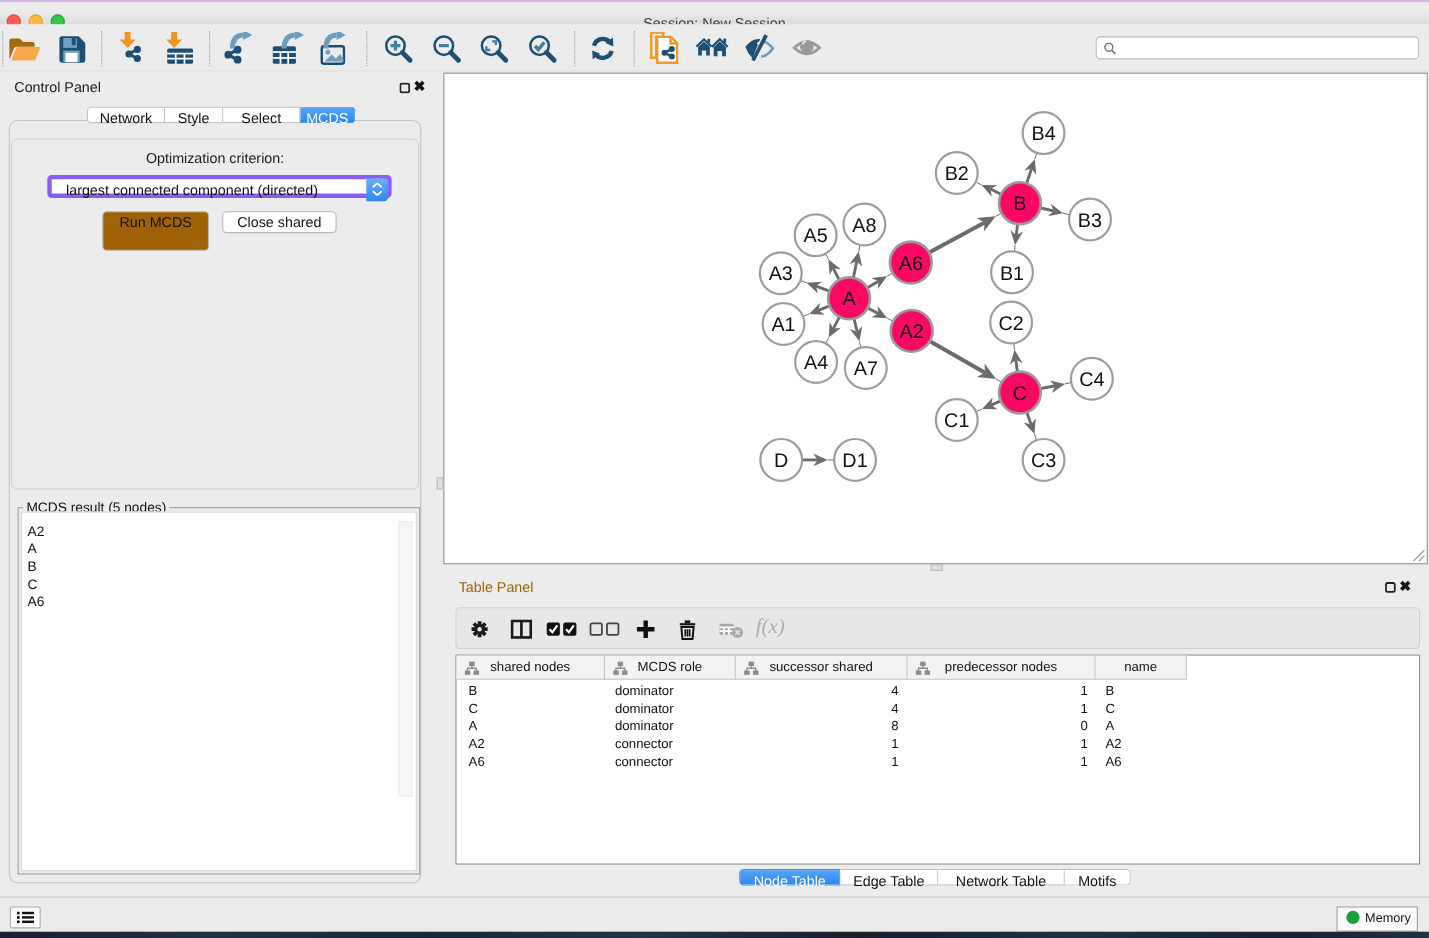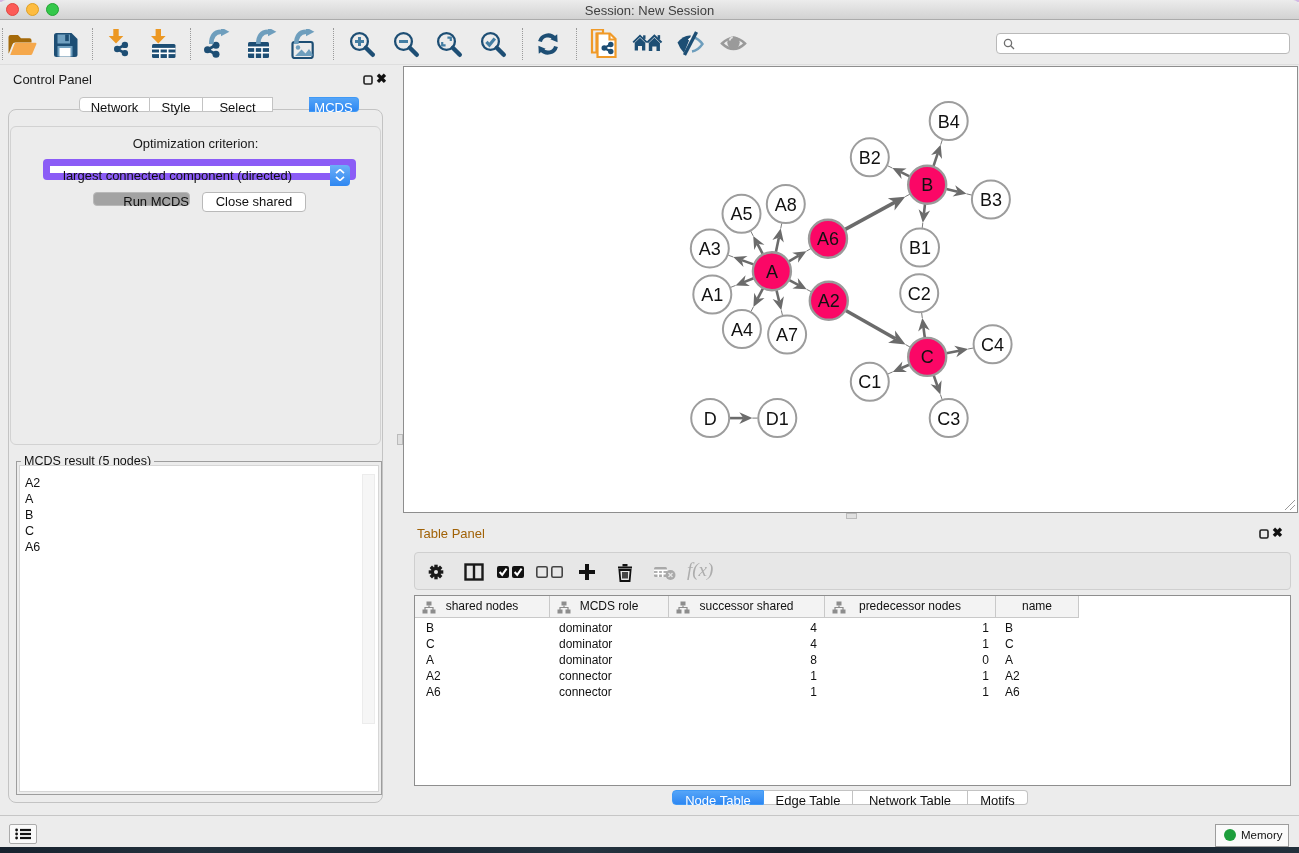--- a/index.html
+++ b/index.html
@@ -3,21 +3,21 @@
 *{margin:0;padding:0;box-sizing:border-box}
 body{font-family:"Liberation Sans",sans-serif;width:1299px;height:853px;overflow:hidden;background:#ececec}
 .abs{position:absolute}
 #app{position:relative;width:1299px;height:853px}
 .ttl{width:13px;height:13px;border-radius:50%}
 .tab{position:absolute;top:0;height:15px;line-height:19px;text-align:center;font-size:13px;color:#111;background:#fff;border:1px solid #c3c3c3;border-left:none}
 .ic{position:absolute;top:7px}
 </style></head><body>
 <div id="app">
 <div class="abs" style="left:0;top:0;width:1299px;height:2px;background:#d2b9e4"></div>
-<div class="abs" style="left:0;top:0;width:1299px;height:20px;background:linear-gradient(#ececec,#d2d2d2);border-bottom:1px solid #ababab;border-radius:6px 6px 0 0">
+<div class="abs" style="left:0;top:10px;width:1299px;height:20px;background:linear-gradient(#ececec,#d2d2d2);border-bottom:1px solid #ababab;border-radius:6px 6px 0 0">
       <div class="ttl abs" style="left:6px;top:3px;background:#fc5b57;border:1px solid #e2463f"></div>
       <div class="ttl abs" style="left:26px;top:3px;background:#fdbc40;border:1px solid #dfa023"></div>
       <div class="ttl abs" style="left:46px;top:3px;background:#34c84a;border:1px solid #23a433"></div>
       <div class="abs" style="left:0;right:0;top:3px;text-align:center;font-size:13px;color:#404040">Session: New Session</div>
     </div>
 <div class="abs" style="left:0;top:22px;width:1299px;height:43px;background:#ececec;border-bottom:1px solid #dedede">
 <div class="ic" style="left:7px"><svg width="30" height="30" viewBox="0 0 30 30" style="">
           <path d="M1.5 24 V8 a2 2 0 0 1 2-2 h7.5 l3 3.2 h8.5 a2 2 0 0 1 2 2 v2.3 H8.2 a3 3 0 0 0-2.8 2 L1.8 24.6 z" fill="#a56a0a"></path>
           <path d="M3.2 26 L7.6 14.8 a1.6 1.6 0 0 1 1.5-1 h19.3 a1 1 0 0 1 .93 1.36 L25.2 25 a1.6 1.6 0 0 1-1.5 1 z" fill="#f5a84c"></path>
         </svg></div>
@@ -167,34 +167,34 @@
 <div class="abs" style="left:13px;top:7px;font-size:13px;color:#1a1a1a">Control Panel</div>
 <svg width="10" height="10" style="position:absolute;left:363px;top:10px">
         <rect x="1" y="1" width="8" height="8" fill="none" stroke="#222" stroke-width="1.6" rx="1.5"></rect>
       </svg>
 <div class="abs" style="left:376px;top:6px;font-size:13px;font-weight:bold;color:#111">✖</div>
 <div class="abs" style="left:8px;top:44px;width:375px;height:694px;border:1px solid #c3c3c3;border-radius:8px;background:#ececec"></div>
 <div class="abs" style="left:0;top:32px;width:391px;height:20px">
 <div class="tab" style="left:79px;width:71px;border-left:1px solid #c3c3c3;border-radius:4px 0 0 4px;">Network</div>
 <div class="tab" style="left:150px;width:53px;">Style</div>
 <div class="tab" style="left:203px;width:70px;">Select</div>
-<div class="tab" style="left:273px;width:50px;background:linear-gradient(#55a5f8,#2e87f2);color:#fff;border-color:#3f99f6;border-radius:0 4px 4px 0;margin-left:36px;">MCDS</div>
+<div class="tab" style="left:273px;width:50px;background:linear-gradient(#55a5f8,#2e87f2);color:#fff;border-color:#3f99f6;border-radius:0 4px 4px 0;">MCDS</div>
 </div>
 <div class="abs" style="left:10px;top:61px;width:371px;height:319px;border:1px solid #d2d2d2;border-radius:6px"></div>
 <div class="abs" style="left:0;top:71px;width:391px;text-align:center;font-size:13px;color:#1a1a1a">Optimization criterion:</div>
-<div class="abs" style="left:43px;top:94px;width:313px;height:21px;background:#fff;border:7px solid #8b5cf6;border-radius:4px">
+<div class="abs" style="left:43px;top:94px;width:313px;height:21px;background:#fff;border:4px solid #8b5cf6;border-radius:4px">
         <div class="abs" style="left:13px;top:2px;font-size:13px;color:#111">largest connected component (directed)</div>
         <div class="abs" style="right:-1px;top:-1px;width:20px;height:21px;background:linear-gradient(#6cb0f8,#2f87f1);border-radius:0 4px 4px 0">
           <svg width="10" height="12" viewBox="0 0 10 12" style="position:absolute;left:5px;top:4px">
             <path d="M1 4.2 L5 0.5 L9 4.2" fill="none" stroke="#fff" stroke-width="1.7"></path>
             <path d="M1 7.8 L5 11.5 L9 7.8" fill="none" stroke="#fff" stroke-width="1.7"></path>
           </svg>
         </div>
       </div>
-<div class="abs" style="left:93px;top:127px;width:97px;height:14px;background:#a3a3a3;border:1px solid #b9b9b9;border-radius:4px;text-align:right;line-height:18px;font-size:13px;color:#111">Run MCDS</div>
+<div class="abs" style="left:93px;top:127px;width:97px;height:36px;background:#a16207;border:1px solid #b9b9b9;border-radius:4px;text-align:center;line-height:18px;font-size:13px;color:#111">Run MCDS</div>
 <div class="abs" style="left:202px;top:127px;width:104px;height:20px;background:#fff;border:1px solid #b9b9b9;border-radius:4px;text-align:center;line-height:18px;font-size:13px;color:#111">Close shared</div>
 <div class="abs" style="left:16px;top:396px;width:366px;height:334px;border:1px solid #9d9d9d">
         <div class="abs" style="left:4px;top:-8px;background:#ececec;padding:0 3px;font-size:12.5px;color:#111">MCDS result (5 nodes)</div>
         <div class="abs" style="left:2px;top:3px;right:2px;bottom:2px;background:#fff;border:1px solid #d6d6d6">
           <div style="padding:9px 5px 0;font-size:12.5px;color:#111;line-height:16px">A2<br>A<br>B<br>C<br>A6</div>
           <div class="abs" style="top:8px;right:3px;width:13px;height:250px;background:#f6f6f6;border:1px solid #ececec"></div>
         </div>
       </div>
 </div>
 <div class="abs" style="left:403px;top:66px;width:895px;height:447px;background:#fff;border:1px solid #8e8e8e">

